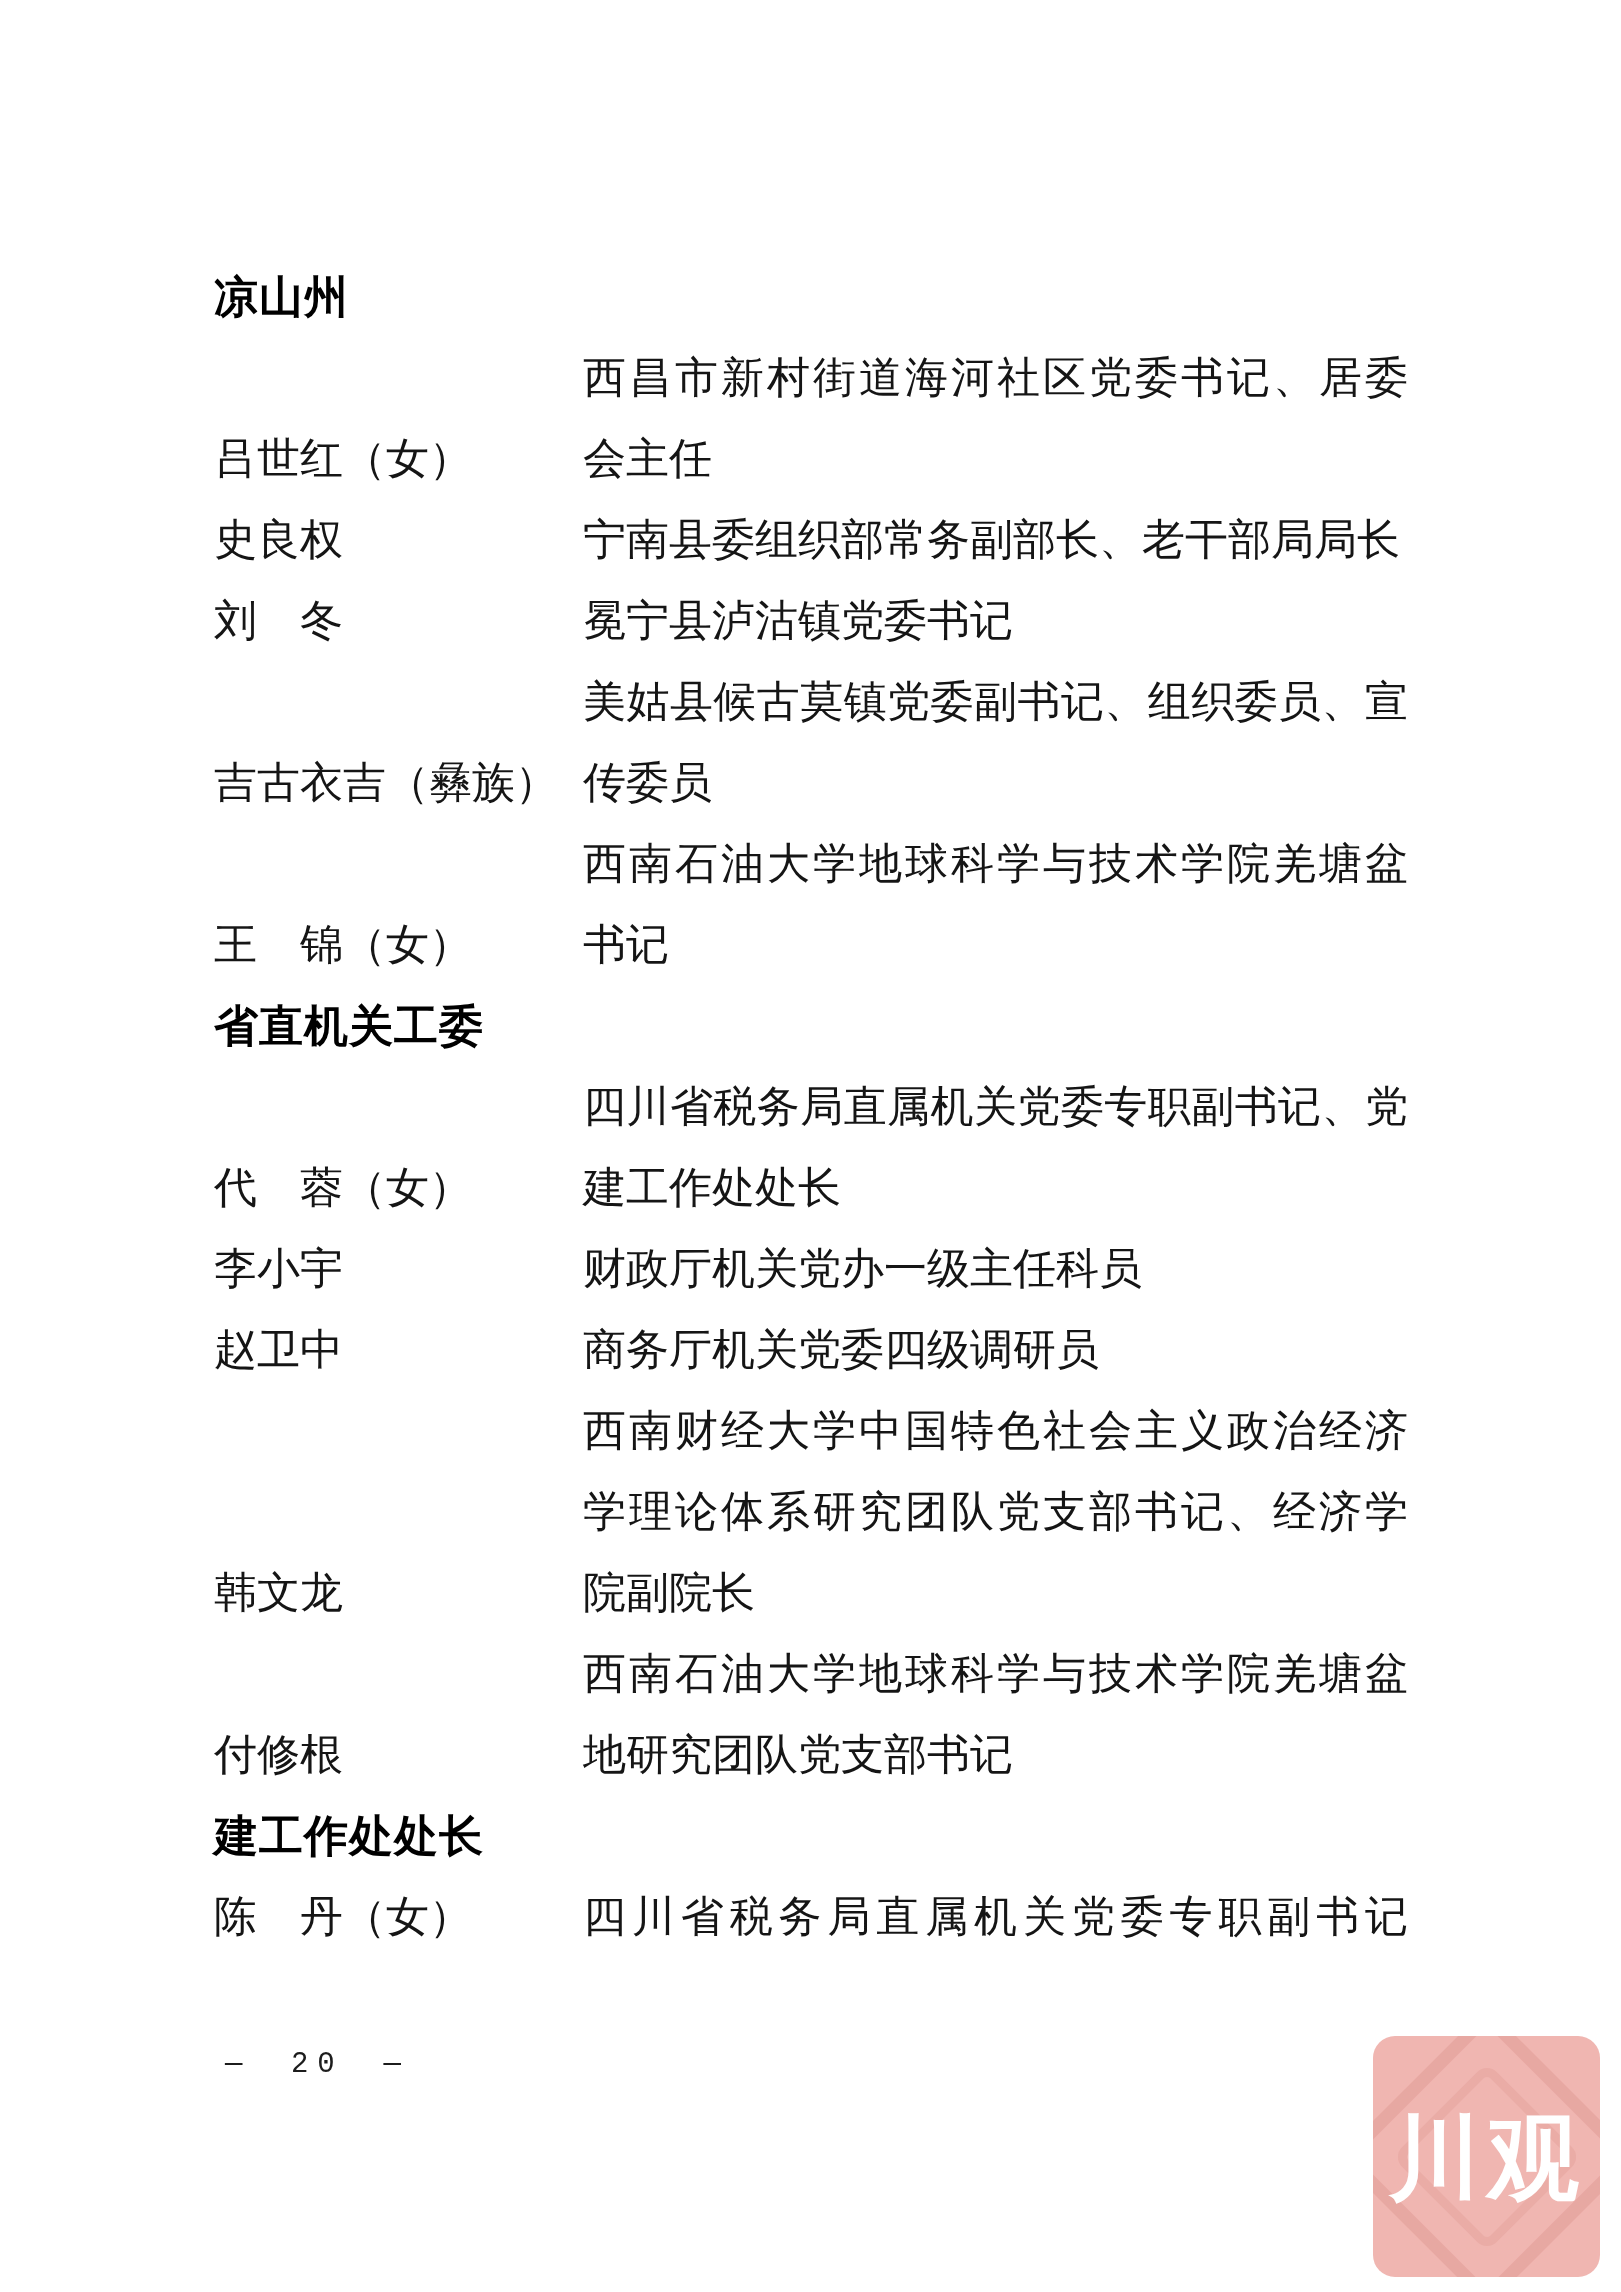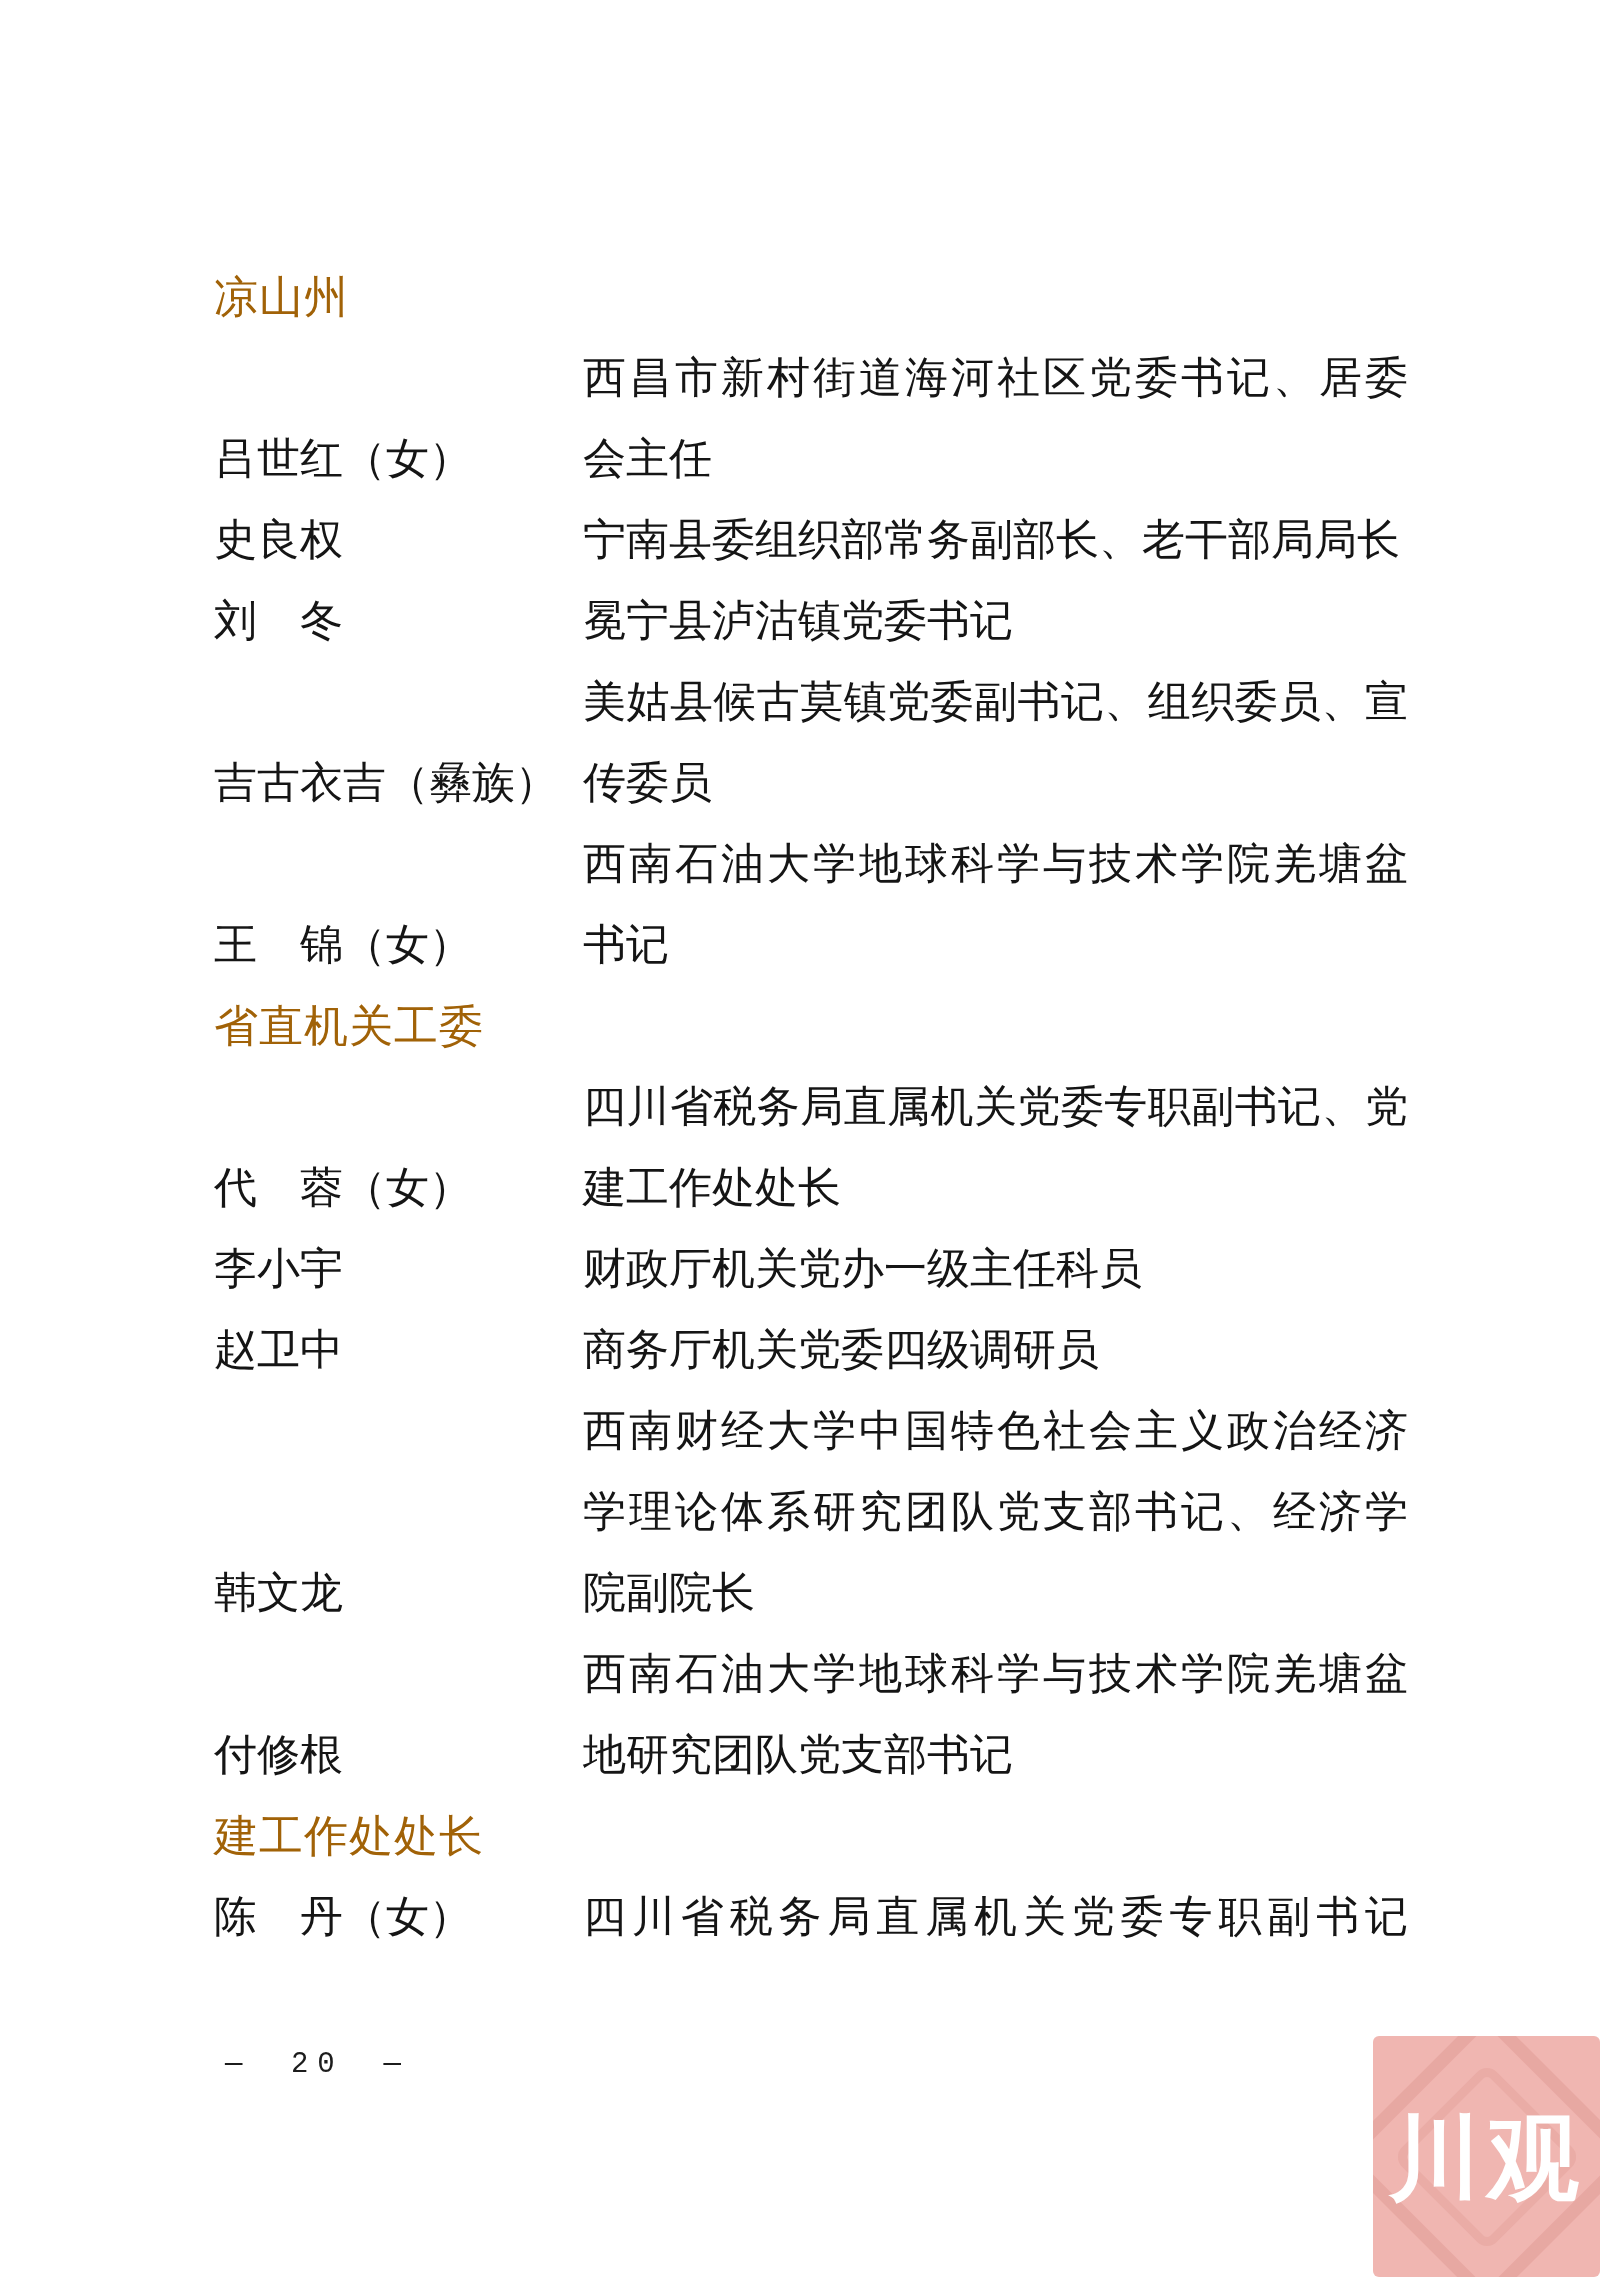--- a/index.html
+++ b/index.html
@@ -20,23 +20,23 @@
   .content {
     position: absolute;
     left: 214px;
     top: 256px;
     width: 1194px;
     font-size: 43px;
     line-height: 81px;
   }
   .heading {
     font-family: "Liberation Sans", "DejaVu Sans", sans-serif;
-    font-weight: 400;
+    font-weight: 700;
     font-size: 44px;
-    color: #a16207;
+    color: #000000;
     letter-spacing: 1px;
     white-space: pre;
   }
   .row {
     display: flex;
     align-items: flex-end;
   }
   .name {
     flex: 0 0 369px;
     width: 369px;
@@ -65,21 +65,21 @@
     color: #1c1c1c;
     font-family: Liberation Mono, monospace;
     white-space: pre;
   }
   .watermark {
     position: absolute;
     right: 20.6px;
     bottom: 15.7px;
     width: 227px;
     height: 241px;
-    border-radius: 6px;
+    border-radius: 22px;
     display: flex;
     align-items: center;
     justify-content: center;
     overflow: hidden;
   }
   .wm-diamond-outer {
     position: absolute;
     left: 50%;
     top: 50%;
     width: 186px;

